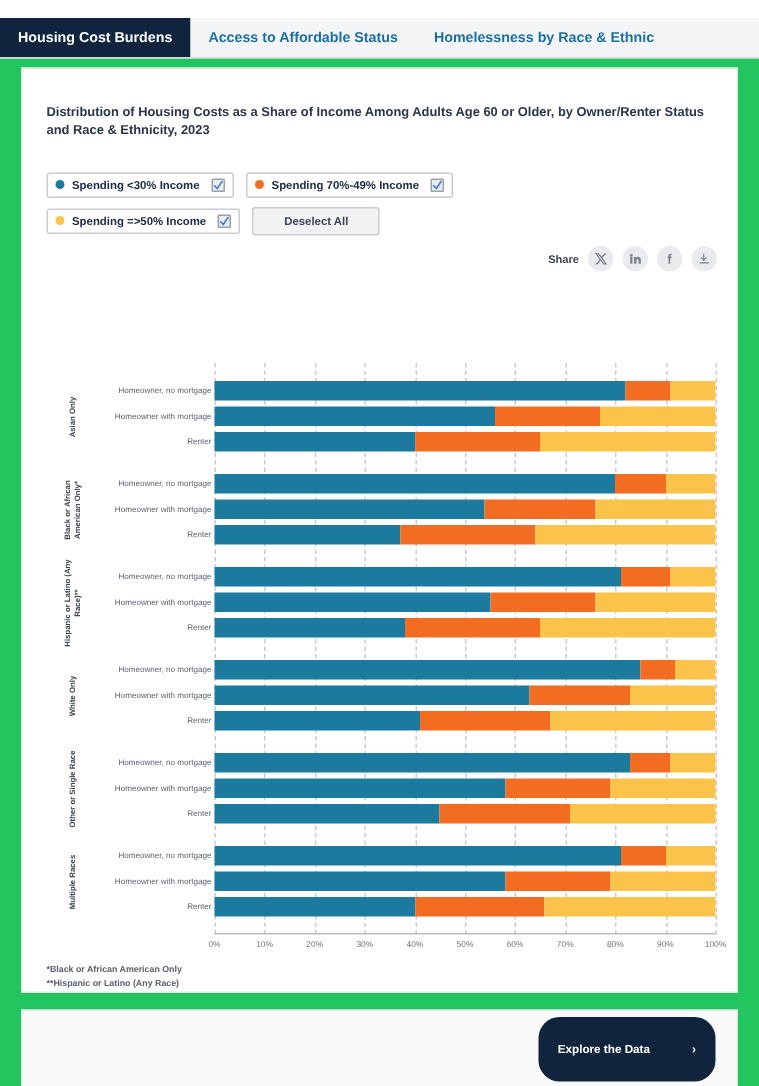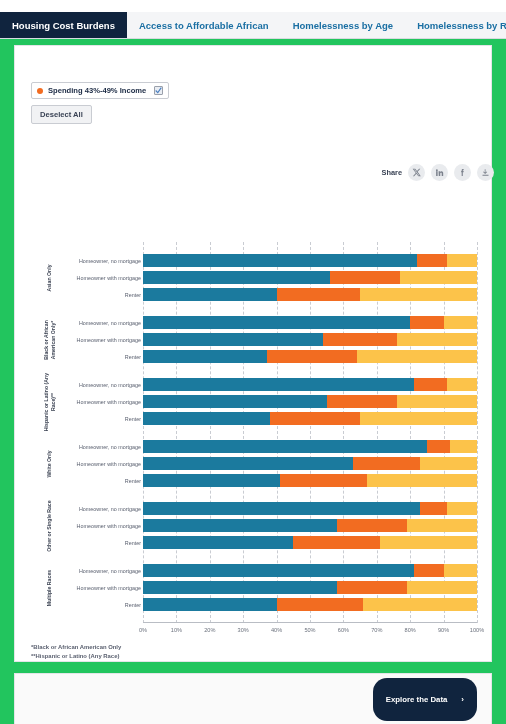--- a/index.html
+++ b/index.html
@@ -69,27 +69,27 @@
   }
   .dot { width: 6px; height: 6px; border-radius: 50%; display:inline-block; }
   .cbox {
     width: 9px; height: 9px; border:1px solid #9aa0ab; border-radius:1px;
     background:#e9edf3; display:inline-flex; align-items:center; justify-content:center;
     margin-left: 3px;
   }
   .cbox svg { width: 7px; height: 7px; display:block; }
   .deselect {
     border: 1px solid #c9ccd2; background:#f1f2f4; border-radius:2px;
-    padding: 4px 8px; font-size: 7.6px; font-weight:bold; color:#3a4355;
+    padding: 4px 20px; font-size: 7.6px; font-weight:bold; color:#3a4355;
     cursor: pointer;
   }
 
   
   .share-wrap {
-    position: absolute; right: 12px; top: 152px;
+    position: absolute; right: 28px; top: 152px;
     display: flex; align-items: center; gap: 6px;
   }
   .share-label { font-size: 7.4px; font-weight: bold; color: #3a4355; }
   .share-btn {
     width: 17px; height: 17px; border-radius: 50%;
     background: #e9ebee; color: #7b818c;
     display: flex; align-items: center; justify-content: center;
     cursor: pointer;
   }
   .share-btn svg { width: 9px; height: 9px; fill: #7b818c; }
@@ -157,61 +157,77 @@
   .callout-text {
     font-size: 7.2px; line-height: 1.55; color: #2b3647; font-weight: bold;
     max-width: 340px;
   }
   .cta {
     margin-left: auto;
     background: #10243e; color: #fff;
     border-radius: 14px;
     padding: 17px 13px;
     font-size: 7.8px; font-weight: bold;
-    display: flex; align-items: center; gap: 14px;
+    display: flex; align-items: center; gap: 28px;
     cursor: pointer; white-space: nowrap;
   }
   .cta .chev { font-size: 8px; }
 </style>
 </head>
 <body>
 
 <div id="root">
 
   <div class="tabbar">
     <div class="tab active">
       <span>Housing Cost Burdens</span>
     </div>
     <div class="tab">
-      <span>Access to Affordable African</span>
-    </div>
-    <div class="tab">
-      <span>Homelessness by Age</span>
+      <span>Access to Affordable Status</span>
     </div>
     <div class="tab">
       <span>Homelessness by Race &amp; Ethnic</span>
     </div>
 
   </div>
 
   <div class="card">
+    <div class="subtitle">Distribution of Housing Costs as a Share of Income Among Adults Age 60 or Older, by Owner/Renter Status and Race &amp; Ethnicity, 2023</div>
 
     <div class="legend-row r1">
       <div class="legend-chip">
-        <span class="dot" style="background:#f26c21"></span>
-        <span>Spending 43%-49% Income</span>
+        <span class="dot" style="background:#1b7a9e"></span>
+        <span>Spending &lt;30% Income</span>
         <span class="cbox">
           <svg viewBox="0 0 10 10">
               <path d="M1 5 L4 8 L9 1" stroke="#4a7fc1" stroke-width="1.6" fill="none"></path>
             </svg>
         </span>
       </div>
+      <div class="legend-chip">
+        <span class="dot" style="background:#f26c21"></span>
+        <span>Spending 70%-49% Income</span>
+        <span class="cbox">
+          <svg viewBox="0 0 10 10">
+              <path d="M1 5 L4 8 L9 1" stroke="#4a7fc1" stroke-width="1.6" fill="none"></path>
+            </svg>
+        </span>
+      </div>
     </div>
 
     <div class="legend-row r2">
+      <div class="legend-chip">
+        <span class="dot" style="background:#fcc34a"></span>
+        <span>Spending =&gt;50% Income</span>
+        <span class="cbox">
+          <svg viewBox="0 0 10 10">
+              <path d="M1 5 L4 8 L9 1" stroke="#4a7fc1" stroke-width="1.6" fill="none"></path>
+            </svg>
+        </span>
+      </div>
       <div class="deselect">Deselect All</div>
     </div>
 
     <div class="chart">
       <div class="plot" id="plot">
         <div class="gridlines" id="gridlines">
             <div class="gridline" style="left: 0px;"></div>
             <div class="gridline" style="left: 33.4px;"></div>
             <div class="gridline" style="left: 66.8px;"></div>
             <div class="gridline" style="left: 100.2px;"></div>

